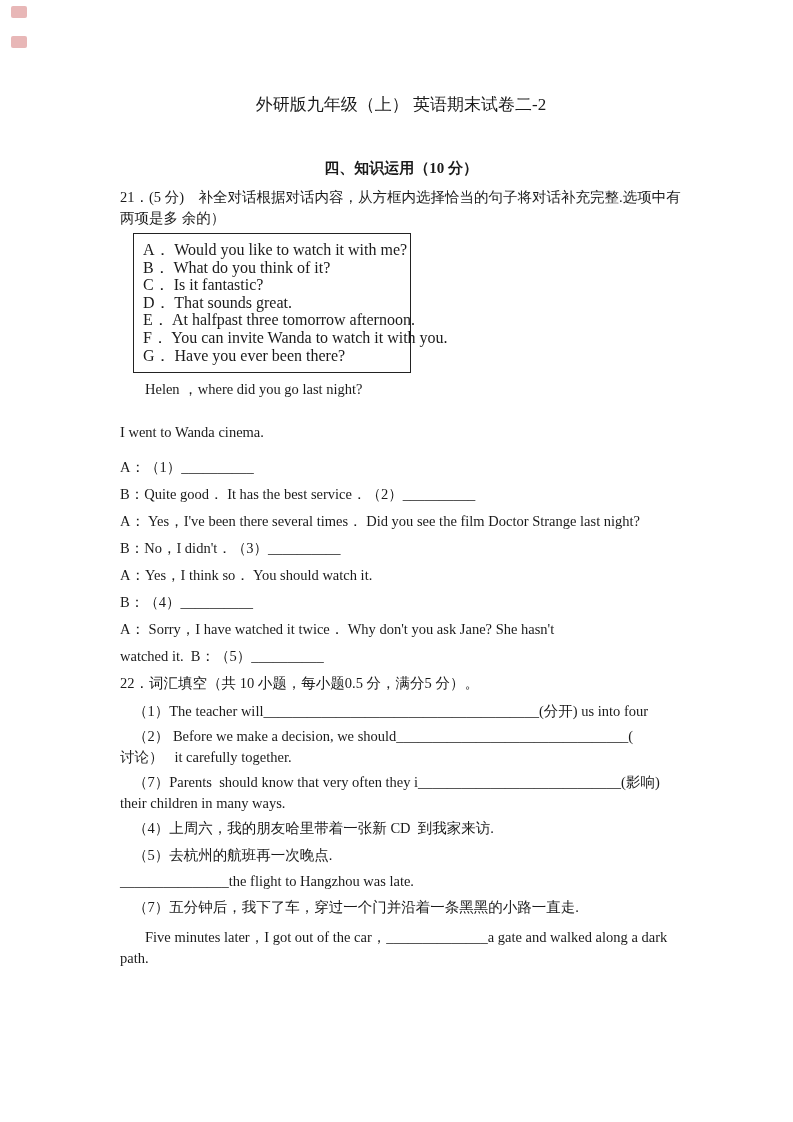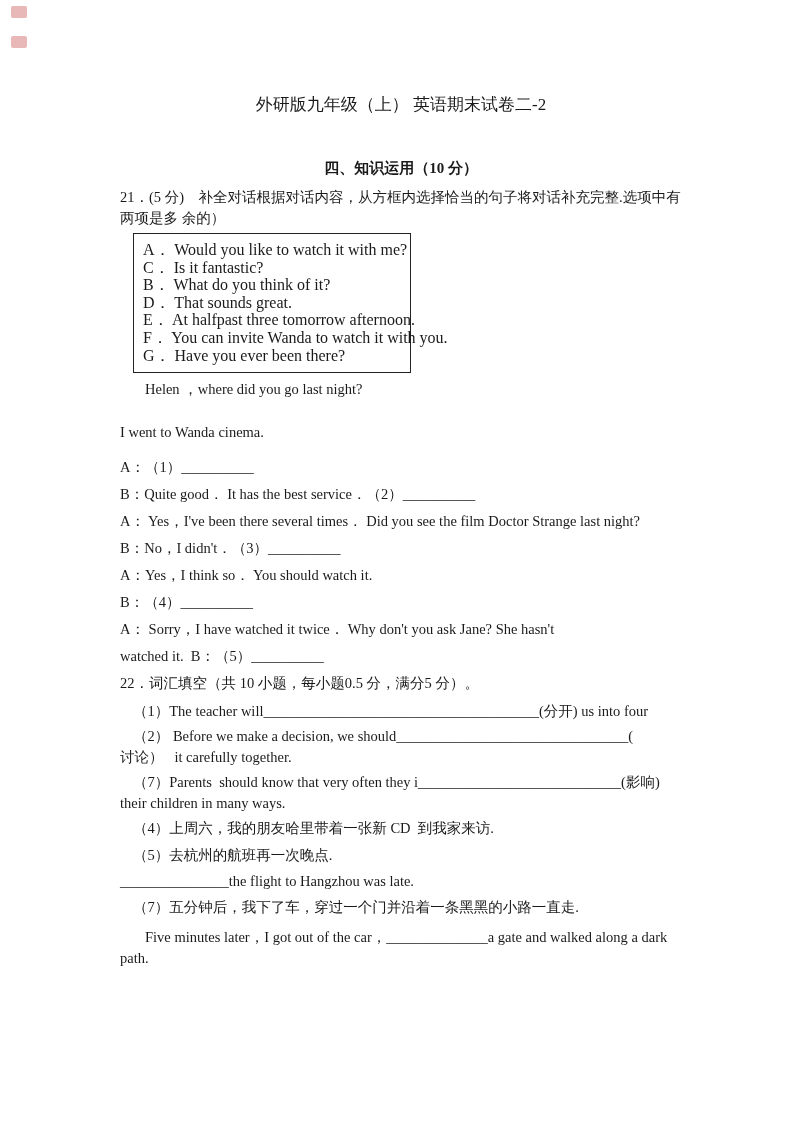--- a/index.html
+++ b/index.html
@@ -78,22 +78,22 @@
 
     <div class="title">外研版九年级（上） 英语期末试卷二-2</div>
 
     <div class="line sec-heading">四、知识运用（10 分）</div>
 
     <div class="line mt8">21．(5 分)　补全对话根据对话内容，从方框内选择恰当的句子将对话补充完整.选项中有</div>
     <div class="line">两项是多 余的）</div>
 
     <div class="options-box">
       <div class="line">A． Would you like to watch it with me?</div>
+      <div class="line">B． What do you think of it?</div>
       <div class="line">C． Is it fantastic?</div>
-      <div class="line">B． What do you think of it?</div>
       <div class="line">D． That sounds great.</div>
       <div class="line">E． At halfpast three tomorrow afternoon.</div>
       <div class="line">F． You can invite Wanda to watch it with you.</div>
       <div class="line">G． Have you ever been there?</div>
     </div>
 
     <div class="line mt6 ind25">Helen ，where did you go last night?</div>
     <div class="line mt22">I went to Wanda cinema.</div>
     <div class="line mt14">A：（1）__________</div>
     <div class="line mt6">B：Quite good． It has the best service．（2）__________</div>

